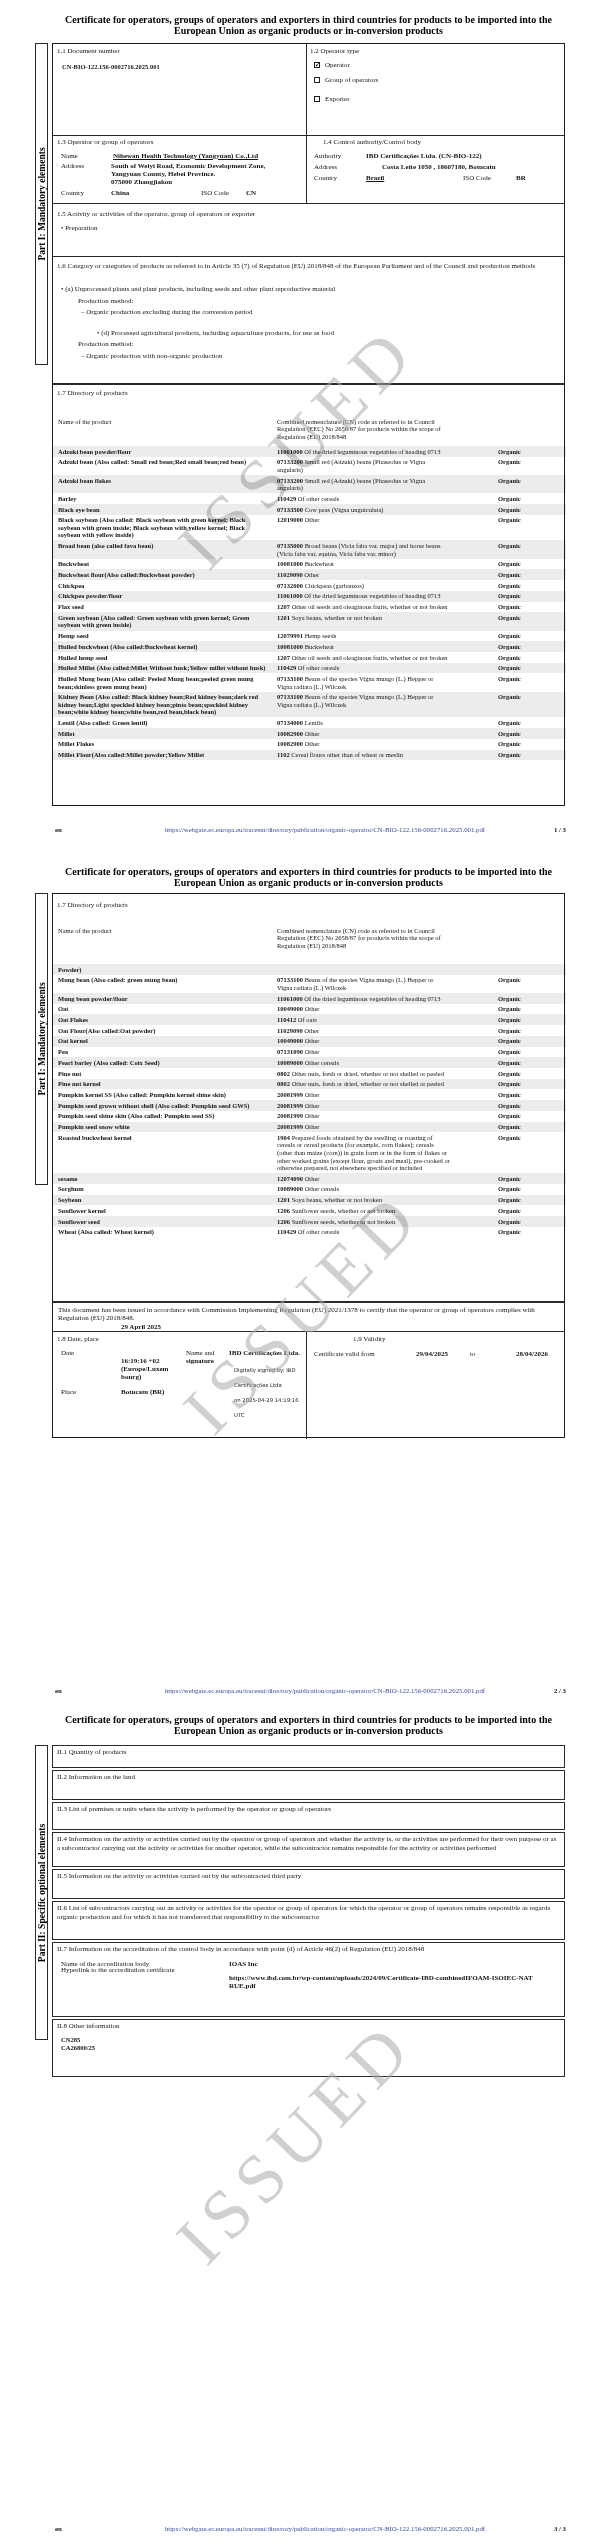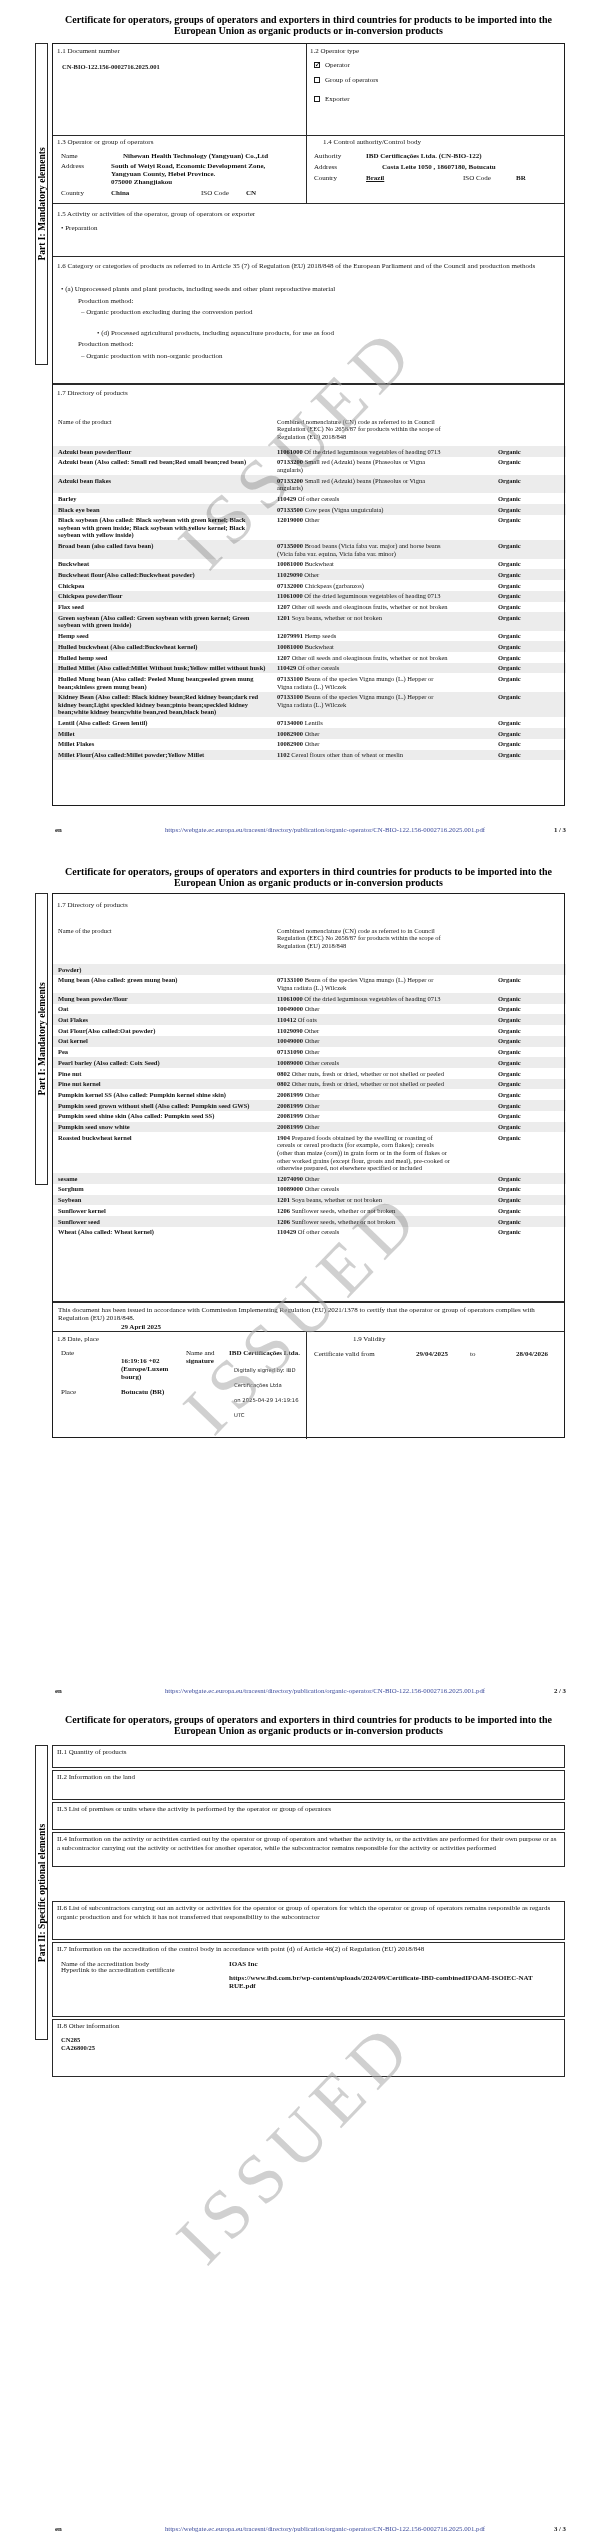--- a/index.html
+++ b/index.html
@@ -69,21 +69,21 @@
   </div>
   <div class="cbrow" style="left:261px;top:32px;">
     <span class="cb"></span><span>Group of operators</span>
   </div>
   <div class="cbrow" style="left:261px;top:51px;">
     <span class="cb"></span><span>Exporter</span>
   </div>
 
   <div class="abs h7" style="left:4px;top:94px;">1.3 Operator or group of operators</div>
   <div class="abs h7" style="left:8px;top:108px;">Name</div>
-  <div class="abs h7 b" style="left:70px;top:108px;">Nihewan Health Technology (Yangyuan) Co.,Ltd</div>
+  <div class="abs h7 b" style="left:60px;top:108px;text-decoration:underline;">Nihewan Health Technology (Yangyuan) Co.,Ltd</div>
   <div class="abs h7" style="left:8px;top:118px;">Address</div>
   <div class="abs h7 b" style="left:58px;top:118px;">South of Weiyi Road, Economic Development Zone,</div>
   <div class="abs h7 b" style="left:58px;top:126px;">Yangyuan County, Hebei Province.</div>
   <div class="abs h7 b" style="left:58px;top:134px;">075000 Zhangjiakou</div>
   <div class="abs h7" style="left:8px;top:145px;">Country</div>
   <div class="abs h7 b" style="left:58px;top:145px;">China</div>
   <div class="abs h7" style="left:148px;top:145px;">ISO Code</div>
   <div class="abs h7 b" style="left:193px;top:145px;">CN</div>
 
   <div class="abs h7" style="left:270px;top:94px;">1.4 Control authority/Control body</div>
@@ -411,20 +411,23 @@
   </div>
   <div class="sec" style="top:25px;height:30px;">
     <div class="seclabel">II.2 Information on the land</div>
   </div>
   <div class="sec" style="top:57px;height:28px;">
     <div class="seclabel">II.3 List of premises or units where the activity is performed by the operator or group of operators</div>
   </div>
   <div class="sec" style="top:87px;height:35px;">
     <div class="seclabel">II.4 Information on the activity or activities carried out by the operator or group of operators and whether the activity is, or the activities are performed for their own purpose or as a subcontractor carrying out the activity or activities for another operator, while the subcontractor remains responsible for the activity or activities performed</div>
   </div>
+  <div class="sec" style="top:124px;height:30px;">
+    <div class="seclabel">II.5 Information on the activity or activities carried out by the subcontracted third party</div>
+  </div>
   <div class="sec" style="top:156px;height:39px;">
     <div class="seclabel">II.6 List of subcontractors carrying out an activity or activities for the operator or group of operators  for which the operator or group of operators remains responsible as regards organic production and for which it has not transferred that responsibility to the subcontractor</div>
   </div>
 
   <div class="sec" style="top:197px;height:75px;">
     <div class="seclabel">II.7 Information on the accreditation of the control body in accordance with point (d) of Article 46(2) of Regulation (EU) 2018/848</div>
     <div class="abs h7" style="left:8px;top:17px;">Name of the accreditation body</div>
     <div class="abs h7 b" style="left:176px;top:17px;">IOAS Inc</div>
     <div class="abs h7" style="left:8px;top:23px;">Hyperlink to the accreditation certificate</div>
     <div class="abs h7 b" style="left:176px;top:31px;width:305px;word-break:break-all;">https://www.ibd.com.br/wp-content/uploads/2024/09/Certificate-IBD-combinedIFOAM-ISOIEC-NATRUE.pdf</div>

